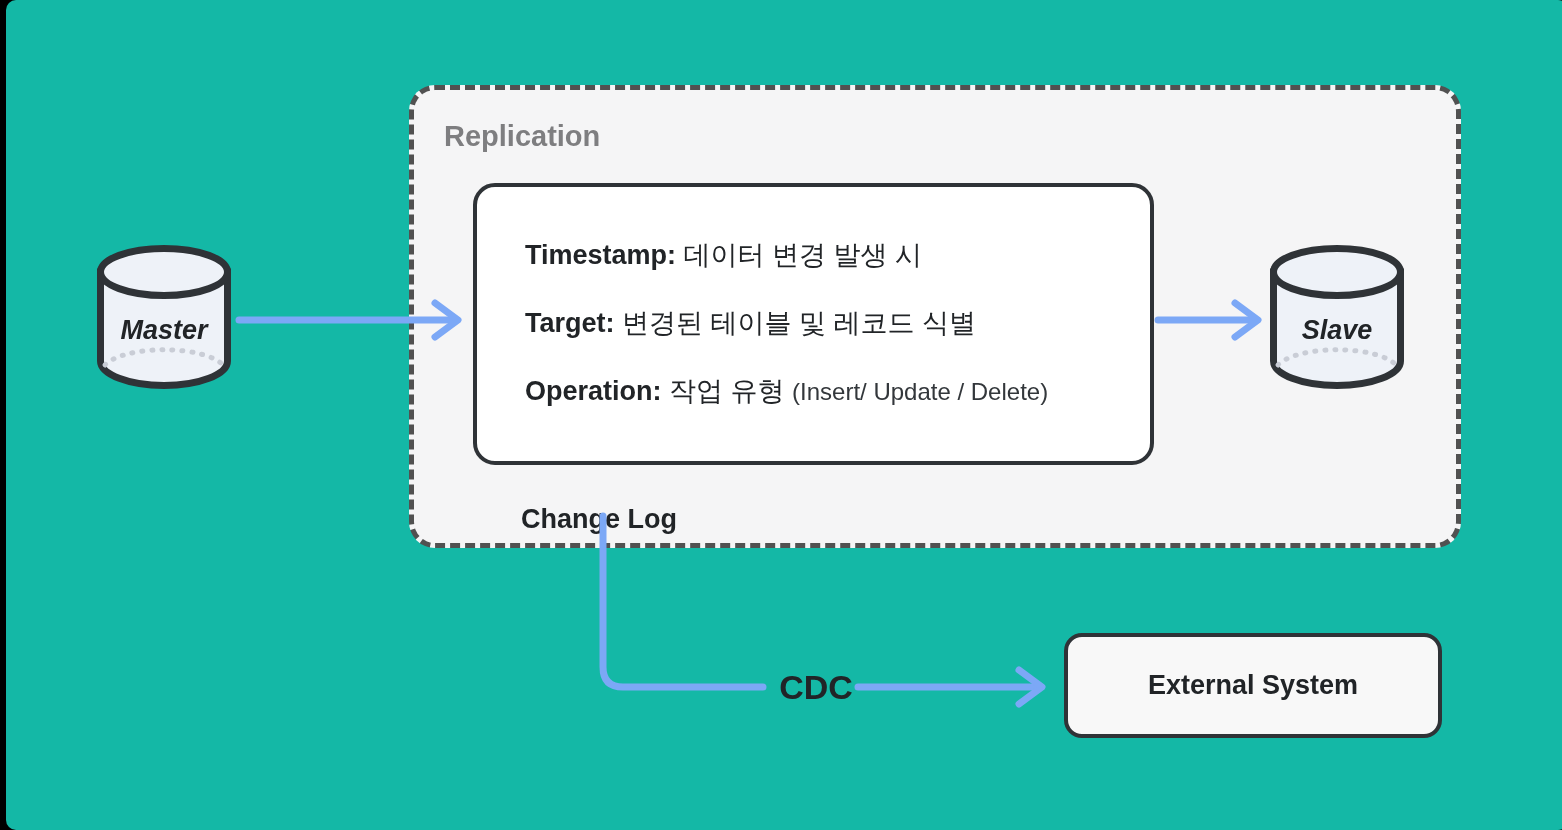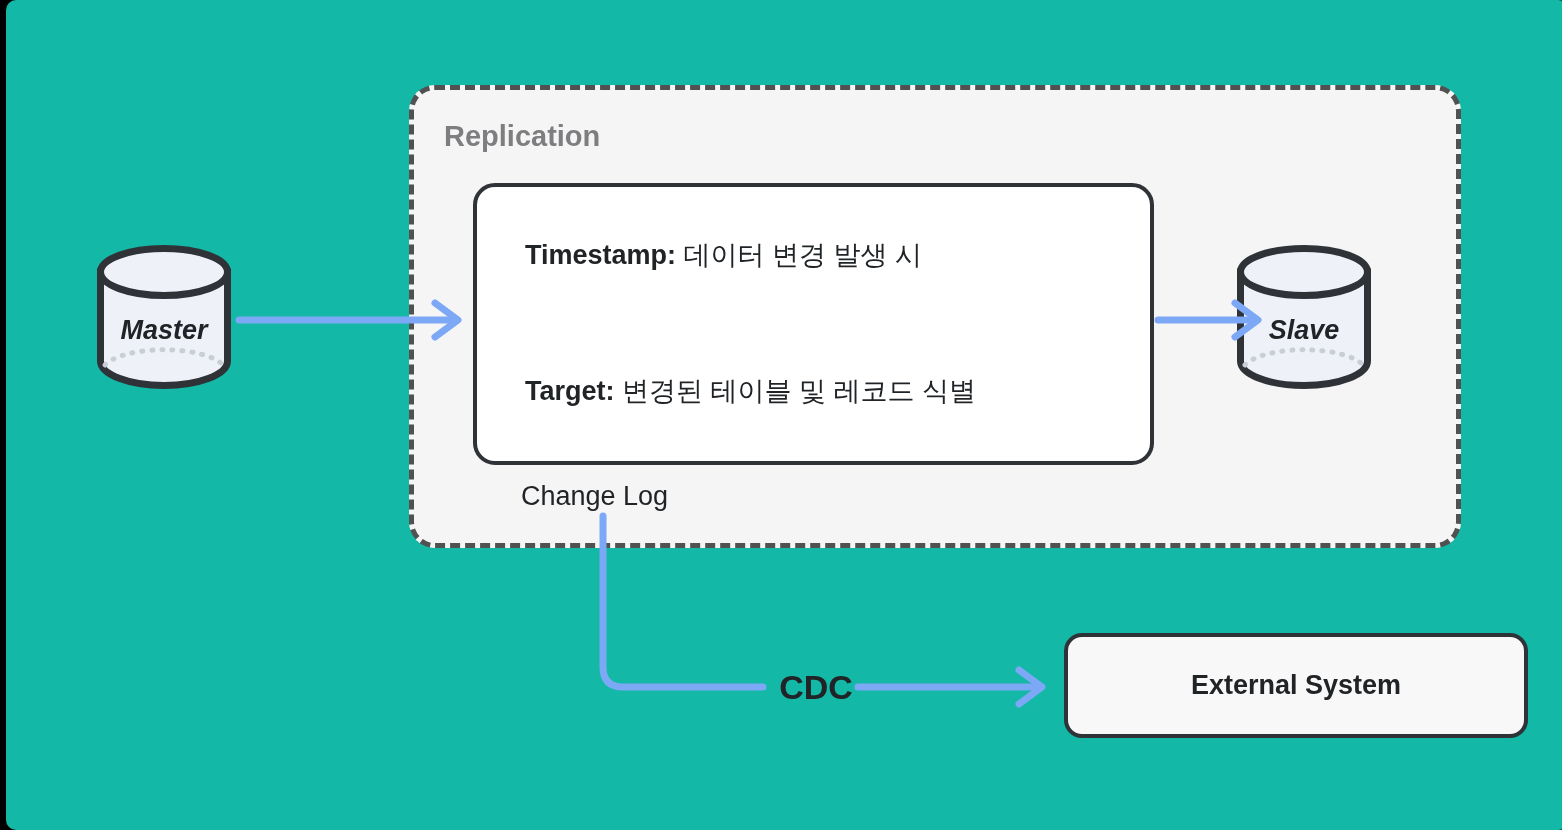--- a/index.html
+++ b/index.html
@@ -41,38 +41,38 @@
     position:absolute;left:59px;top:93px;width:681px;height:282px;
     background:#ffffff;border:4px solid var(--stroke-dark);border-radius:22px;
     display:flex;flex-direction:column;justify-content:space-between;
     padding:50px 20px 52px 48px;
   }
   .clrow{font-size:27px;color:var(--text-dark);white-space:nowrap;}
   .clrow .lbl{font-weight:700;}
   .clrow .txt{font-weight:400;}
   .clrow .note{font-weight:400;font-size:24px;color:#33373b;}
   .changelog-label{
-    position:absolute;left:107px;top:391px;
-    font-size:27px;font-weight:400;color:var(--text-dark);
+    position:absolute;left:107px;top:414px;
+    font-size:27px;font-weight:700;color:var(--text-dark);
   }
   
   .dbnode{position:absolute;width:136px;height:146px;}
   .dbnode.master{left:90px;top:244px;}
-  .dbnode.slave{left:1230px;top:244px;}
+  .dbnode.slave{left:1263px;top:244px;}
   .dbnode svg{position:absolute;left:0;top:0;}
   .dbnode .db-label{
     position:absolute;left:0;top:0;width:100%;height:100%;
     display:flex;align-items:center;justify-content:center;
     padding-top:26px;font-size:27px;font-weight:700;color:var(--text-dark);font-style:italic;
   }
   .cyl-body,.cyl-top{fill:var(--cylinder-fill);stroke:var(--stroke-dark);stroke-width:7;}
   .cyl-dotted{fill:none;stroke:var(--dotted-arc);stroke-width:5;stroke-linecap:round;stroke-dasharray:1 9;}
   
   .external-box{
-    position:absolute;left:1058px;top:633px;width:464px;height:105px;
+    position:absolute;left:1058px;top:633px;width:378px;height:105px;
     background:var(--node-bg);border:4px solid var(--stroke-dark);border-radius:18px;
     display:flex;align-items:center;justify-content:center;
     font-size:27px;font-weight:700;color:var(--text-dark);
   }
   
   .cdc-label{
     position:absolute;left:810px;top:687px;transform:translate(-50%,-50%);
     font-size:34px;font-weight:700;color:var(--text-dark);
   }
   
@@ -86,20 +86,23 @@
 
   <div class="replication">
     <div class="replication-label">Replication</div>
 
     <div class="changelog-box">
       <div class="clrow">
         <span class="lbl">Timestamp:</span><span class="txt"> 데이터 변경 발생 시</span><span class="note"></span>
       </div>
       <div class="clrow">
         <span class="lbl">Target:</span><span class="txt"> 변경된 테이블 및 레코드 식별</span><span class="note"></span>
+      </div>
+      <div class="clrow">
+        <span class="lbl">Operation:</span><span class="txt"> 작업 유형 </span><span class="note">(Insert/ Update / Delete)</span>
       </div>
     </div>
 
     <div class="changelog-label">Change Log</div>
   </div>
 
   <div class="dbnode master">
     <svg width="136" height="146" viewBox="0 0 136 146">
       <path class="cyl-body" d="M4.5,28 V117 A63.5,24.5 0 0 0 131.5,117 V28 Z"></path>
       <ellipse class="cyl-top" cx="68" cy="28" rx="63.5" ry="23.5"></ellipse>

